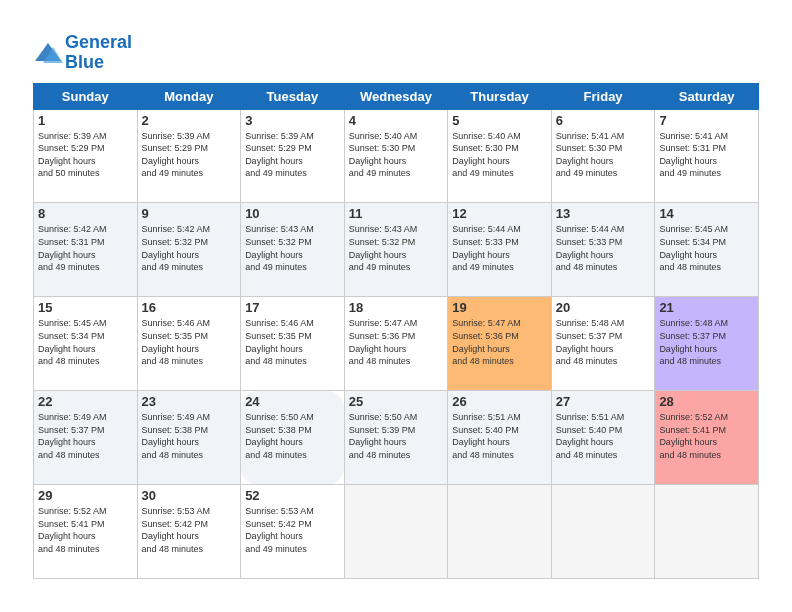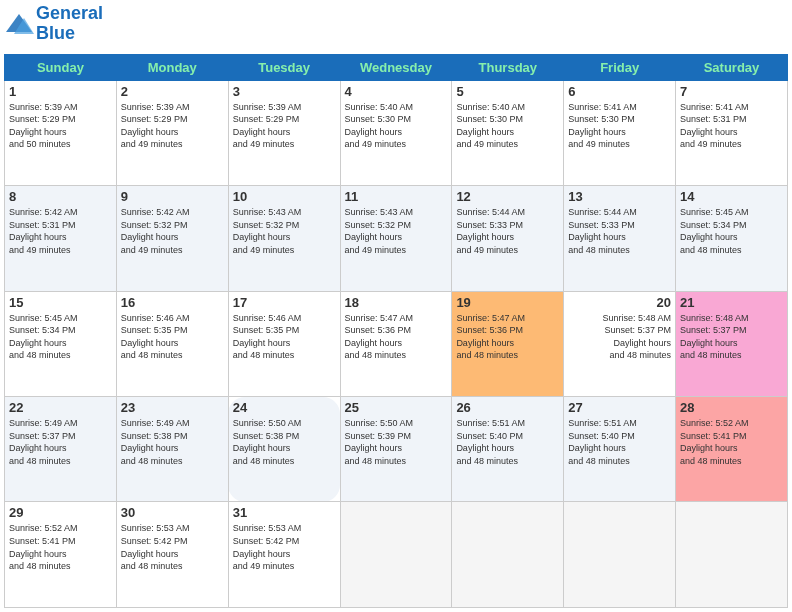--- a/index.html
+++ b/index.html
@@ -6,21 +6,21 @@
     body {
       font-family: Arial, sans-serif;
       background: #fff;
       width: 792px;
       height: 612px;
       overflow: hidden;
     }
     .page {
       width: 792px;
       height: 612px;
-      padding: 4px;
+      padding: 33px;
       display: flex;
       flex-direction: column;
     }
     .header {
       display: flex;
       justify-content: space-between;
       align-items: flex-start;
       margin-bottom: 10px;
     }
     .logo {
@@ -55,21 +55,21 @@
     }
     .calendar {
       flex: 1;
       border: 1px solid #ccc;
       border-collapse: collapse;
       width: 100%;
       table-layout: fixed;
     }
     .calendar th {
       background: #1a6dba;
-      color: #86efac;
+      color: #ffffff;
       text-align: center;
       font-size: 13px;
       padding: 5px 3px;
       border: 1px solid #1a6dba;
       font-weight: bold;
     }
     .calendar td {
       border: 1px solid #ccc;
       vertical-align: top;
       padding: 3px 4px;
@@ -295,30 +295,30 @@
         </td>
           <td style="background: #fdba74;">
           <span class="day-num">19</span>
           <div class="cell-text">
             Sunrise: 5:47 AM<br>
             Sunset: 5:36 PM<br>
             Daylight hours<br>
             and 48 minutes
           </div>
         </td>
-          <td style="background: rgb(255, 255, 255); text-align: right;">
+          <td style="background: rgb(255, 255, 255);">
           <span class="day-num">20</span>
           <div class="cell-text">
             Sunrise: 5:48 AM<br>
             Sunset: 5:37 PM<br>
             Daylight hours<br>
             and 48 minutes
           </div>
         </td>
-          <td style="background: #f9a8d4;">
+          <td style="background: #c4b5fd;">
           <span class="day-num">21</span>
           <div class="cell-text">
             Sunrise: 5:48 AM<br>
             Sunset: 5:37 PM<br>
             Daylight hours<br>
             and 48 minutes
           </div>
         </td>
         </tr>
         <tr>
@@ -399,21 +399,21 @@
           <td style="background: rgb(255, 255, 255);">
           <span class="day-num">30</span>
           <div class="cell-text">
             Sunrise: 5:53 AM<br>
             Sunset: 5:42 PM<br>
             Daylight hours<br>
             and 48 minutes
           </div>
         </td>
           <td style="background: rgb(255, 255, 255);">
-          <span class="day-num">31</span>
+          <span class="day-num">52</span>
           <div class="cell-text">
             Sunrise: 5:53 AM<br>
             Sunset: 5:42 PM<br>
             Daylight hours<br>
             and 49 minutes
           </div>
         </td>
           <td class="empty"></td>
           <td class="empty"></td>
           <td class="empty"></td>

